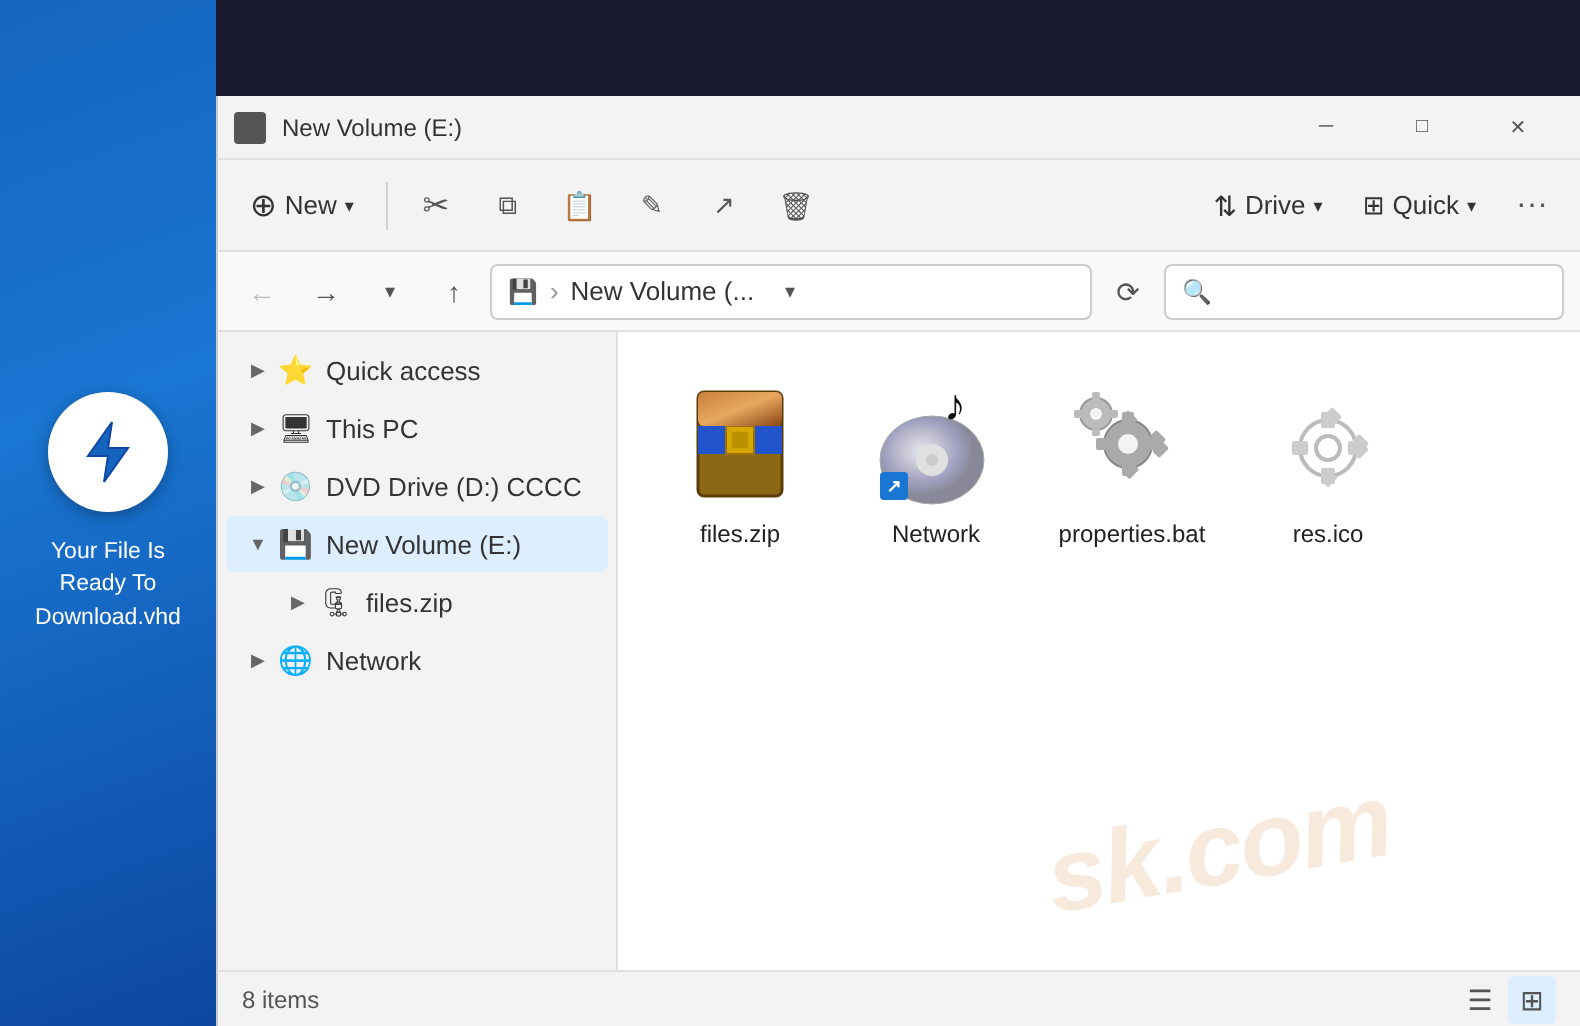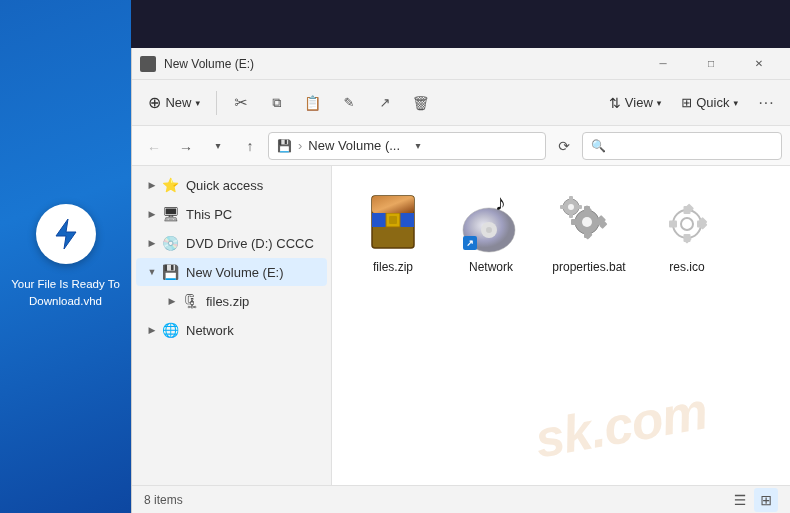--- a/index.html
+++ b/index.html
@@ -8,21 +8,21 @@
       height: 513px;
       display: flex;
       font-family: 'Segoe UI', Arial, sans-serif;
       font-size: 13px;
       background: #1a1a2e;
       overflow: hidden;
     }
 
     
     .left-panel {
-      width: 131px;
+      width: 108px;
       background: linear-gradient(160deg, #1565c0 0%, #1976d2 40%, #0d47a1 100%);
       display: flex;
       flex-direction: column;
       align-items: center;
       justify-content: center;
       flex-shrink: 0;
       position: relative;
     }
     .bolt-icon {
       width: 60px;
@@ -367,21 +367,21 @@
     <div class="toolbar-divider"></div>
     <div class="toolbar-icon-btn">✂</div>
     <div class="toolbar-icon-btn" style="font-size:13px;">⧉</div>
     <div class="toolbar-icon-btn" style="font-size:14px;">📋</div>
     <div class="toolbar-icon-btn" style="font-size:13px;">✎</div>
     <div class="toolbar-icon-btn" style="font-size:13px;">↗</div>
     <div class="toolbar-icon-btn" style="font-size:14px;">🗑</div>
     <div class="spacer"></div>
     <div class="toolbar-btn">
       <span style="font-size:14px;">⇅</span>
-      <span>View</span>
+      <span>Drive</span>
       <span style="font-size:9px;">▾</span>
     </div>
     <div class="toolbar-btn">
       <span style="font-size:13px;">⊞</span>
       <span>Quick</span>
       <span style="font-size:9px;">▾</span>
     </div>
     <div class="toolbar-icon-btn">
       <span>···</span>
     </div>

